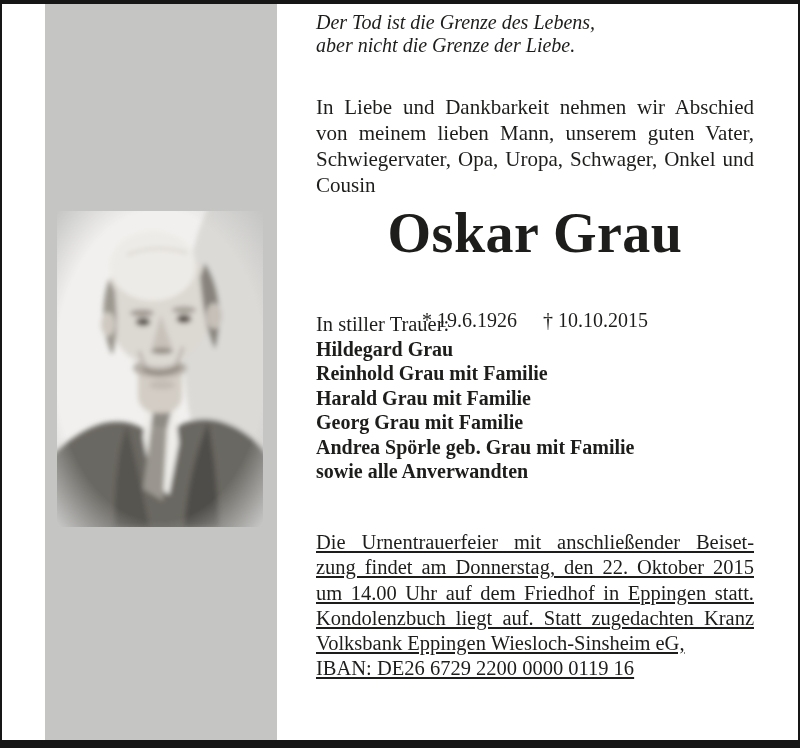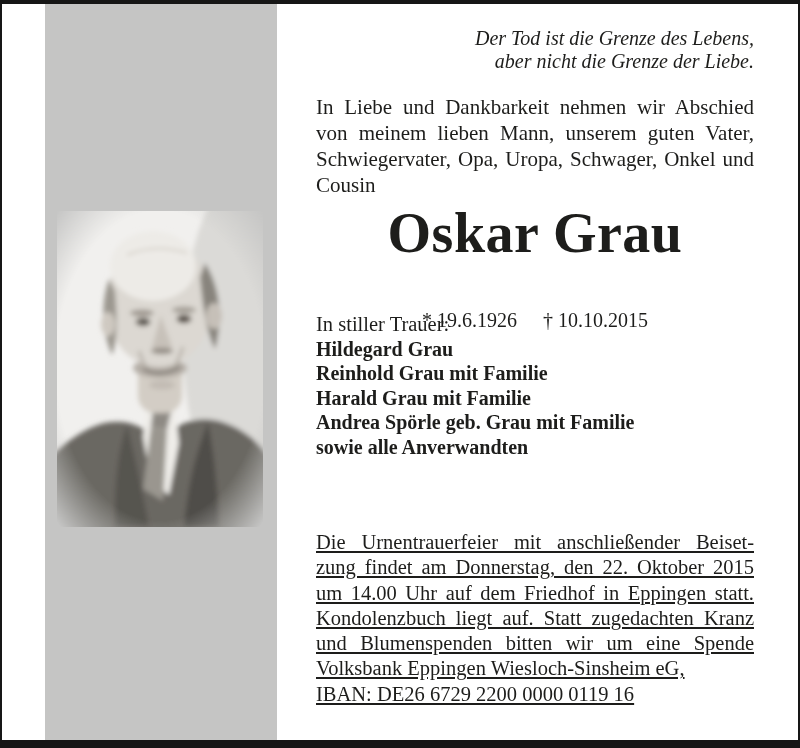--- a/index.html
+++ b/index.html
@@ -17,21 +17,21 @@
   .sidebar{position:absolute;left:45px;top:4px;width:232px;height:736px;background:#c5c5c4;}
   
   .photo{
     position:absolute;left:57px;top:211px;width:206px;height:316px;
     -webkit-mask-image:radial-gradient(ellipse 72% 70% at 50% 49%, #000 70%, transparent 99%);
     mask-image:radial-gradient(ellipse 72% 70% at 50% 49%, #000 70%, transparent 99%);
   }
   .photo svg{display:block;}
   
   .col{position:absolute;left:316px;width:438px;}
-  .epigraph{top:27px;font-style:italic;font-size:20px;line-height:23px;text-align:right;}
+  .epigraph{top:11px;font-style:italic;font-size:20px;line-height:23px;}
   .intro{top:94px;font-size:21px;line-height:26px;}
   .line{width:100%;}
   .line.j{text-align:justify;text-align-last:justify;}
   .name{top:205px;font-size:56px;font-weight:bold;letter-spacing:0.5px;line-height:56px;text-align:center;white-space:nowrap;}
   .dates{top:269px;font-size:20px;text-align:center;margin-top:40px;}
   .dates .death{margin-left:26px;}
   .mourning{top:312px;font-size:20.5px;line-height:24.5px;}
   .mourning .mourner{font-weight:bold;font-size:20px;}
   .funeral{top:530px;font-size:20.5px;line-height:25.3px;}
 </style>
@@ -113,27 +113,27 @@
 
   <div class="col dates" style="position:absolute;">
     <span class="birth">* 19.6.1926</span><span class="death">† 10.10.2015</span>
   </div>
 
   <div class="col mourning" style="position:absolute;">
     <div class="line">In stiller Trauer:</div>
     <div class="line mourner">Hildegard Grau</div>
     <div class="line mourner">Reinhold Grau mit Familie</div>
     <div class="line mourner">Harald Grau mit Familie</div>
+    <div class="line mourner">Georg Grau mit Familie</div>
     <div class="line mourner">Andrea Spörle geb. Grau mit Familie</div>
     <div class="line mourner">sowie alle Anverwandten</div>
   </div>
 
   <div class="col funeral" style="position:absolute;text-decoration:underline;">
     <div class="line j">Die Urnentrauerfeier mit anschließender Beiset-</div>
     <div class="line j">zung findet am Donnerstag, den 22. Oktober 2015</div>
     <div class="line j">um 14.00 Uhr auf dem Friedhof in Eppingen statt.</div>
     <div class="line j">Kondolenzbuch liegt auf. Statt zugedachten Kranz</div>
-    <div class="line j">und Blumenspenden bitten wir um eine Spende</div>
     <div class="line">Volksbank Eppingen Wiesloch-Sinsheim eG,</div>
     <div class="line">IBAN: DE26 6729 2200 0000 0119 16</div>
   </div>
 
 </div>
 
 </body></html>

